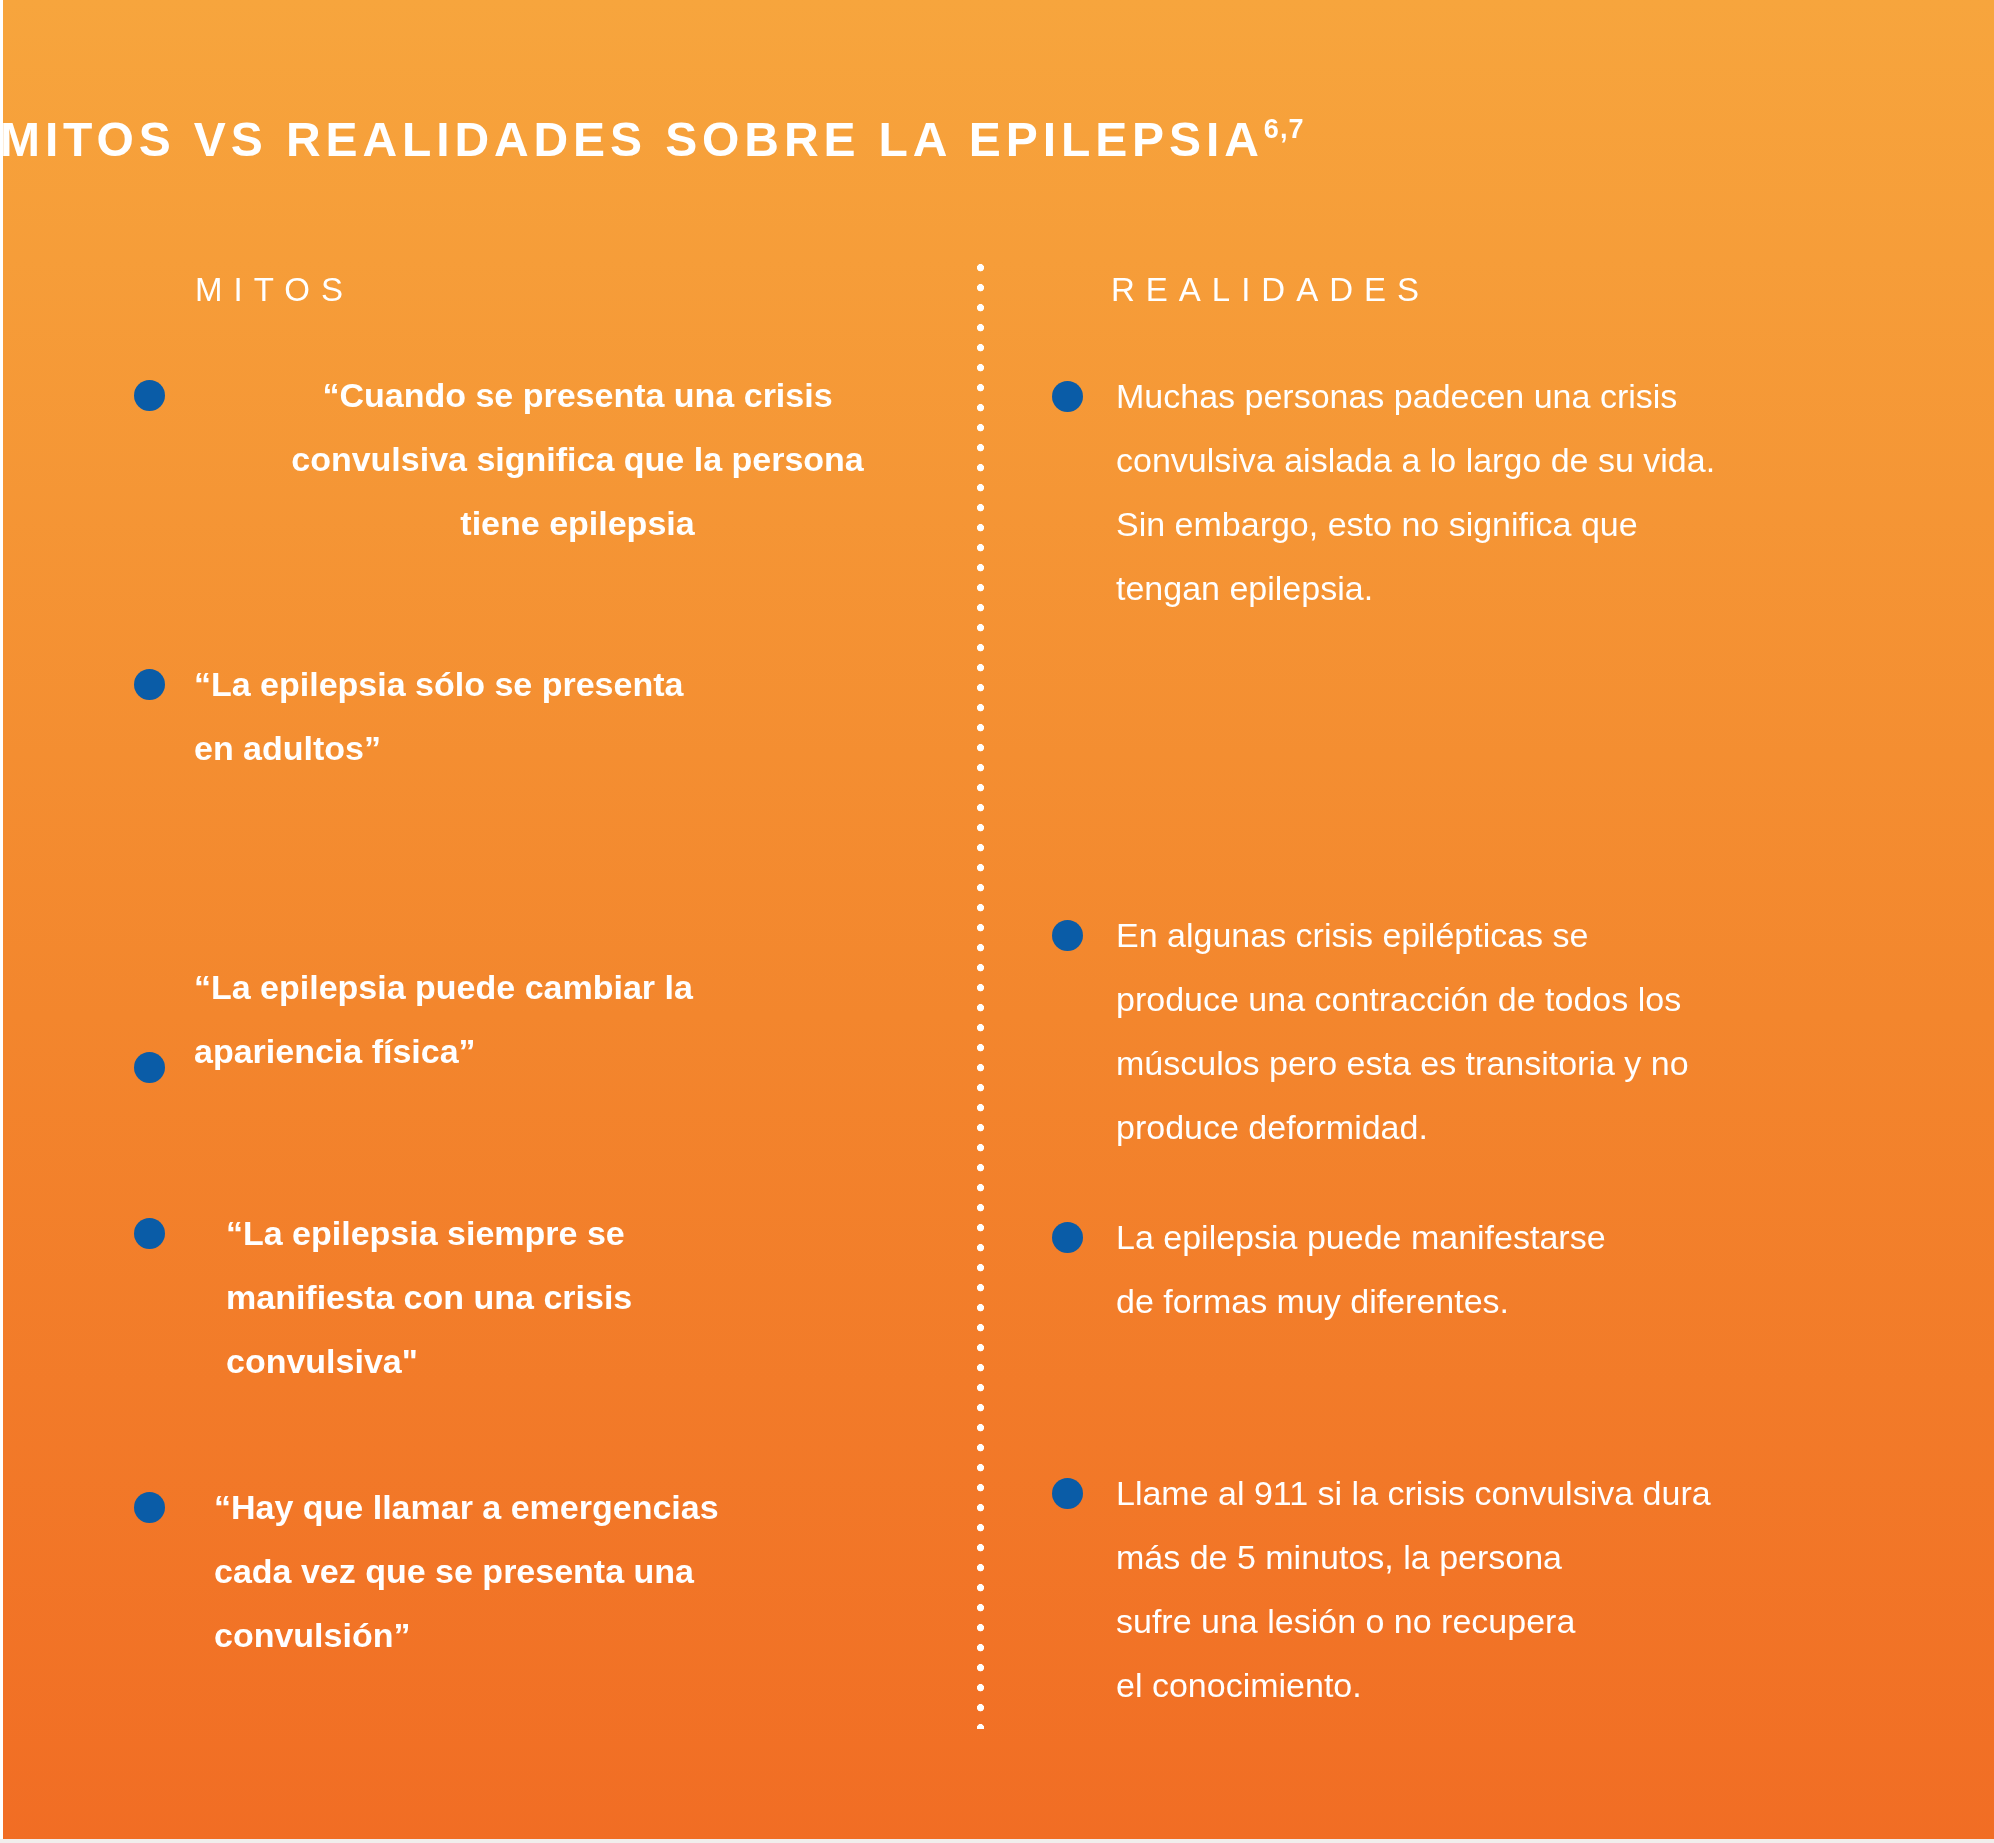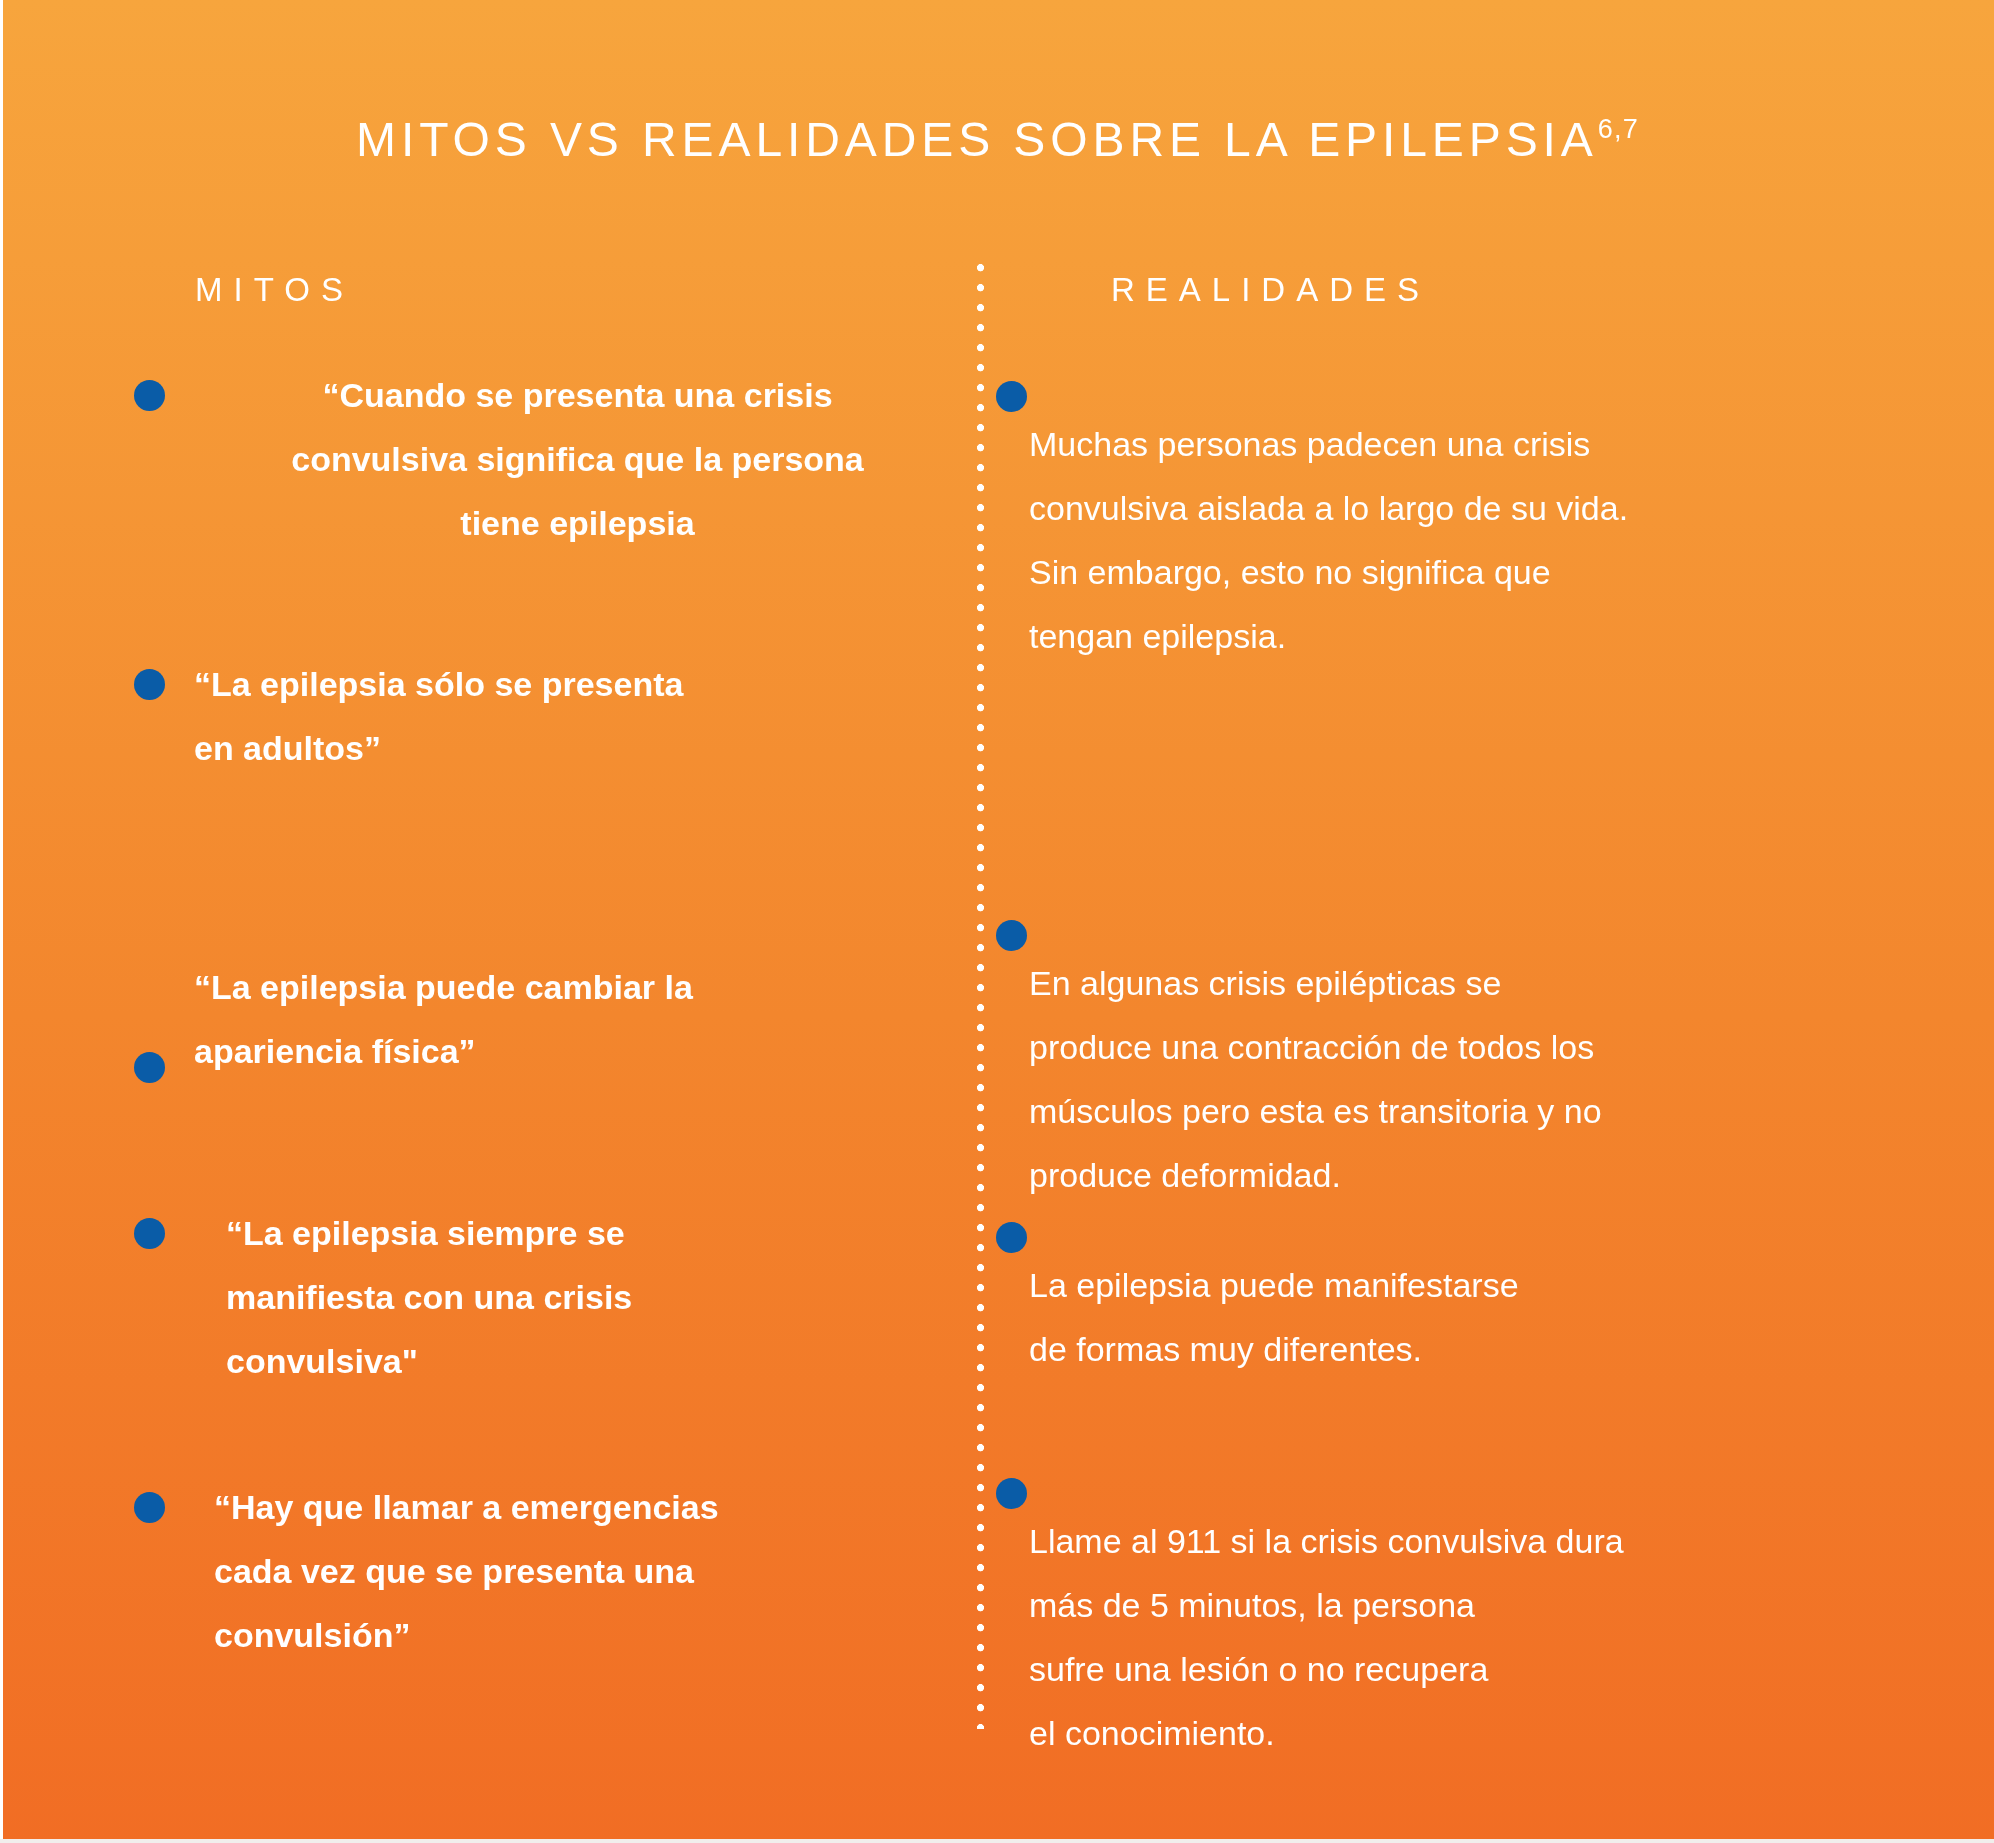--- a/index.html
+++ b/index.html
@@ -17,23 +17,22 @@
     position: absolute; left: 0; top: 0; width: 2.5px; height: 100%;
     background: #ffffff;
   }
   .edge-bottom {
     position: absolute; left: 0; bottom: 0; width: 100%; height: 4.9px;
     background: #f1eeec;
   }
   .title {
     position: absolute;
     left: 0; top: 112px; width: 100%;
-    text-align: center;
     font-size: 48px;
-    font-weight: 400;
+    font-weight: 700;
     letter-spacing: 4.9px;
     white-space: nowrap;
   }
   .title sup {
     font-size: 27px;
     letter-spacing: 1.2px;
     vertical-align: 18.4px;
   }
   .col-header {
     position: absolute;
@@ -64,21 +63,21 @@
     margin-top: 16.6px;
     background: #0A5CA7;
   }
   .item .text {
     white-space: pre-line;
     font-size: 34px;
     line-height: 64px;
   }
   .item.myth { left: 134px; }
   .item.myth .text { margin-left: 29px; width: 767px; font-weight: 700; }
-  .item.reality { left: 996px; flex-direction: column; }
+  .item.reality { left: 1052px; }
   .item.reality .text { margin-left: 33px; width: 859px; font-weight: 400; }
 
   .myth-0 { top: 363px; text-align: center; }
   .myth-1 { top: 652px; justify-content: flex-end; }
   .myth-2 { top: 955px; align-items: flex-end; }
   .myth-3 { top: 1201px; gap: 32px; }
   .myth-4 { top: 1475px; gap: 20px; }
   .reality-0 { top: 364px; }
   .reality-1 { top: 645px; }
   .reality-2 { top: 903px; }

